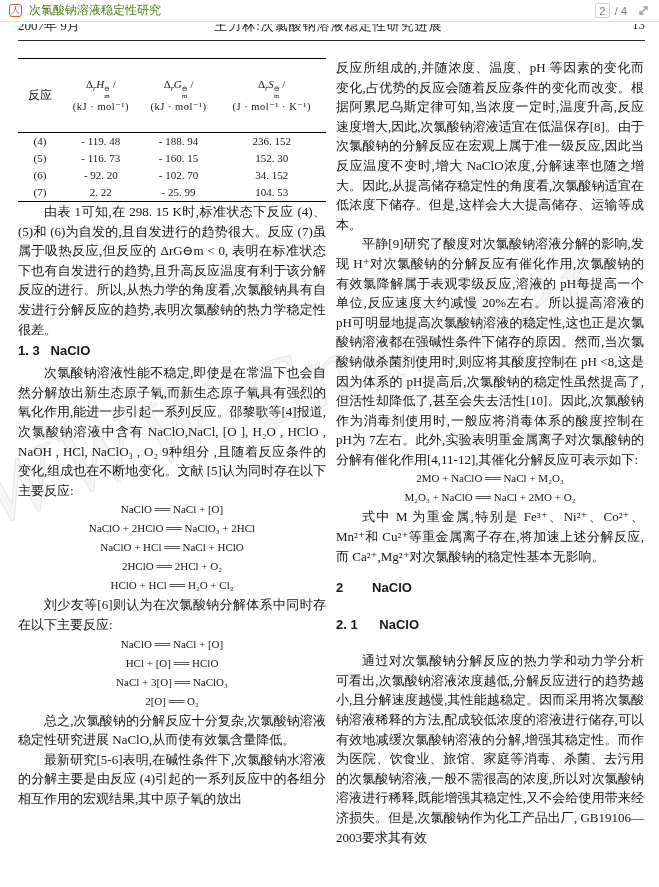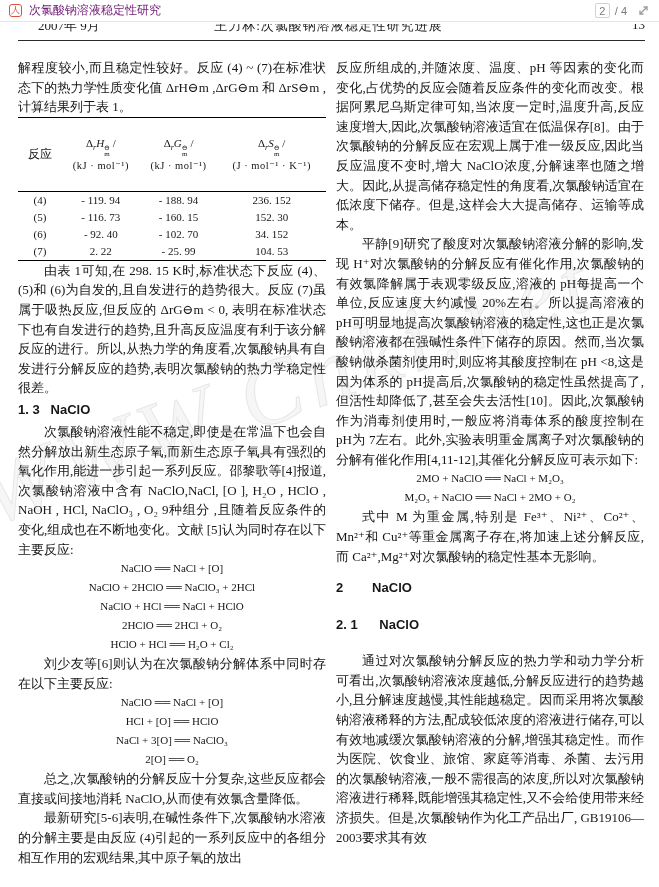--- a/index.html
+++ b/index.html
@@ -6,42 +6,42 @@
   html,body { width:659px; height:887px; overflow:hidden; background:#fff; }
   body { font-family:"Liberation Serif","DejaVu Serif",serif; color:#161616; }
 
   
   .toolbar { height:22px; display:flex; align-items:center; padding:0 9px;
              background:#fff; border-bottom:1px solid #e4e4e4;
              font-family:"Liberation Sans",sans-serif; }
   .pdf-icon { width:13px; height:13px; border:1px solid #dd5144; border-radius:3px;
               color:#dd5144; font-size:9px; line-height:11px; text-align:center;
               margin-right:7px; flex:none; }
-  .doc-title { color:#701a75; font-size:12px; white-space:nowrap; }
+  .doc-title { color:#4d7c0f; font-size:12px; white-space:nowrap; }
   .tb-spacer { flex:1; }
   .page-box { min-width:15px; height:15px; border:1px solid #d2d2d2; border-radius:2px;
               color:#7a7a7a; font-size:11px; display:flex; align-items:center;
               justify-content:center; padding:0 3px; }
   .page-total { color:#7a7a7a; font-size:11px; margin:0 10px 0 5px; }
   .fs-icon { width:13px; height:13px; display:block; }
 
   
   .sheet { position:relative; width:659px; height:865px; background:#fff; }
 
   .watermark { position:absolute; top:270px; left:-45px; width:880px;
                transform:rotate(-20deg); font-size:92px; font-style:italic;
                letter-spacing:8px; white-space:nowrap; pointer-events:none;
                color:rgba(130,130,130,0.07);
                -webkit-text-stroke:1px rgba(130,130,130,0.16); z-index:0; }
 
   .page-header { height:15px; overflow:hidden; margin:2px 14px 0 18px; position:relative; z-index:1; }
   .page-header-inner { display:flex; justify-content:space-between; align-items:flex-start;
                        margin-top:-7px; font-size:13px; color:#1c1c1c; }
   .ph-center { position:absolute; left:0; right:6px; text-align:center; letter-spacing:1px; }
-  .ph-left, .ph-right { position:relative; z-index:1; background:transparent;margin-left:20px; }
+  .ph-left, .ph-right { position:relative; z-index:1; background:transparent; }
   .header-rule { border-bottom:1.6px solid #2b2b2b; margin:1px 14px 0 18px; }
 
   .columns { position:relative; z-index:1; display:flex; gap:10px;
              margin:17px 14px 0 18px; }
   .col { width:308px; flex:none; font-size:13px; line-height:19.6px;
          text-align:justify; text-justify:inter-ideograph; }
   .col p { margin:0; }
   .indent { text-indent:2em; }
 
   .sec-heading { font-family:"Liberation Sans",sans-serif; font-weight:bold;
@@ -95,21 +95,20 @@
       <span class="ph-center">王力林:次氯酸钠溶液稳定性研究进展</span>
       <span class="ph-left">2007年 9月</span>
       <span class="ph-right">13</span>
     </div>
   </div>
   <div class="header-rule"></div>
 
   <div class="columns">
 
     <div class="col">
-      <p>解程度较小,而且稳定性较好。反应 (4) ~ (7)在标准状态下的热力学性质变化值 ΔrH⊖m ,ΔrG⊖m 和 ΔrS⊖m , 计算结果列于表 1。</p>
 
 
       <table class="thermo">
         <thead>
           <tr>
             <th class="th-reaction">反应</th>
             <th>
               <span>Δ</span><span class="sub-r">r</span><span class="t-letter">H</span><span class="supsub">
                   <span>⊖</span>
                   <span>m</span>
@@ -128,33 +127,33 @@
                   <span>⊖</span>
                   <span>m</span>
                 </span><span> /</span>
               <span class="t-unit">(J · mol⁻¹ · K⁻¹)</span>
             </th>
           </tr>
         </thead>
         <tbody>
           <tr>
             <td class="num">(4)</td>
-            <td class="num">- 119. 94</td>
+            <td class="num">- 119. 48</td>
             <td class="num">- 188. 94</td>
             <td class="num">236. 152</td>
           </tr>
           <tr>
             <td class="num">(5)</td>
             <td class="num">- 116. 73</td>
             <td class="num">- 160. 15</td>
             <td class="num">152. 30</td>
           </tr>
           <tr>
             <td class="num">(6)</td>
-            <td class="num">- 92. 40</td>
+            <td class="num">- 92. 20</td>
             <td class="num">- 102. 70</td>
             <td class="num">34. 152</td>
           </tr>
           <tr>
             <td class="num">(7)</td>
             <td class="num">2. 22</td>
             <td class="num">- 25. 99</td>
             <td class="num">104. 53</td>
           </tr>
         </tbody>
@@ -172,21 +171,21 @@
       <div class="eq">2HClO ══ 2HCl + O₂</div>
       <div class="eq">HClO + HCl ══ H₂O + Cl₂</div>
 
       <p class="indent">刘少友等[6]则认为在次氯酸钠分解体系中同时存在以下主要反应:</p>
 
       <div class="eq">NaClO ══ NaCl + [O]</div>
       <div class="eq">HCl + [O] ══ HClO</div>
       <div class="eq">NaCl + 3[O] ══ NaClO₃</div>
       <div class="eq">2[O] ══ O₂</div>
 
-      <p class="indent">总之,次氯酸钠的分解反应十分复杂,这些反应都会直接或间接地消耗 NaClO,从而使有效氯含量降低。</p>
+      <p class="indent">总之,次氯酸钠的分解反应十分复杂,次氯酸钠溶液稳定性研究进展 NaClO,从而使有效氯含量降低。</p>
       <p class="indent">最新研究[5-6]表明,在碱性条件下,次氯酸钠水溶液的分解主要是由反应 (4)引起的一系列反应中的各组分相互作用的宏观结果,其中原子氧的放出</p>
     </div>
 
     <div class="col">
       <p>反应所组成的,并随浓度、温度、pH 等因素的变化而变化,占优势的反应会随着反应条件的变化而改变。根据阿累尼乌斯定律可知,当浓度一定时,温度升高,反应速度增大,因此,次氯酸钠溶液适宜在低温保存[8]。由于次氯酸钠的分解反应在宏观上属于准一级反应,因此当反应温度不变时,增大 NaClO浓度,分解速率也随之增大。因此,从提高储存稳定性的角度看,次氯酸钠适宜在低浓度下储存。但是,这样会大大提高储存、运输等成本。</p>
       <p class="indent">平静[9]研究了酸度对次氯酸钠溶液分解的影响,发现 H⁺对次氯酸钠的分解反应有催化作用,次氯酸钠的有效氯降解属于表观零级反应,溶液的 pH每提高一个单位,反应速度大约减慢 20%左右。所以提高溶液的 pH可明显地提高次氯酸钠溶液的稳定性,这也正是次氯酸钠溶液都在强碱性条件下储存的原因。然而,当次氯酸钠做杀菌剂使用时,则应将其酸度控制在 pH &lt;8,这是因为体系的 pH提高后,次氯酸钠的稳定性虽然提高了,但活性却降低了,甚至会失去活性[10]。因此,次氯酸钠作为消毒剂使用时,一般应将消毒体系的酸度控制在 pH为 7左右。此外,实验表明重金属离子对次氯酸钠的分解有催化作用[4,11-12],其催化分解反应可表示如下:</p>
 
       <div class="eq">2MO + NaClO ══ NaCl + M₂O₃</div>
       <div class="eq">M₂O₃ + NaClO ══ NaCl + 2MO + O₂</div>
 

